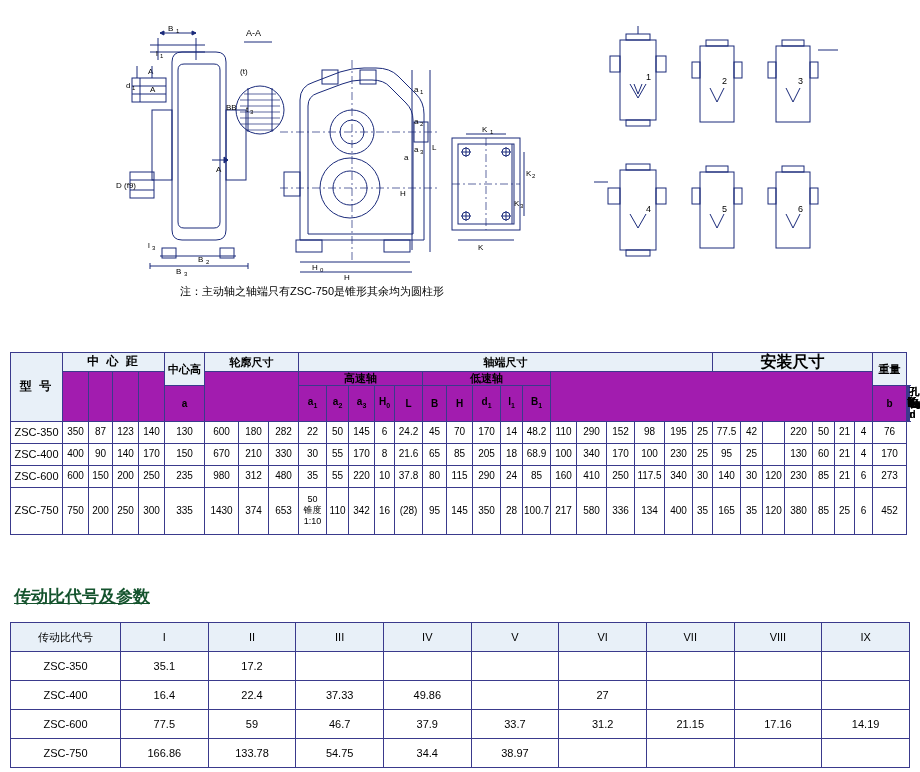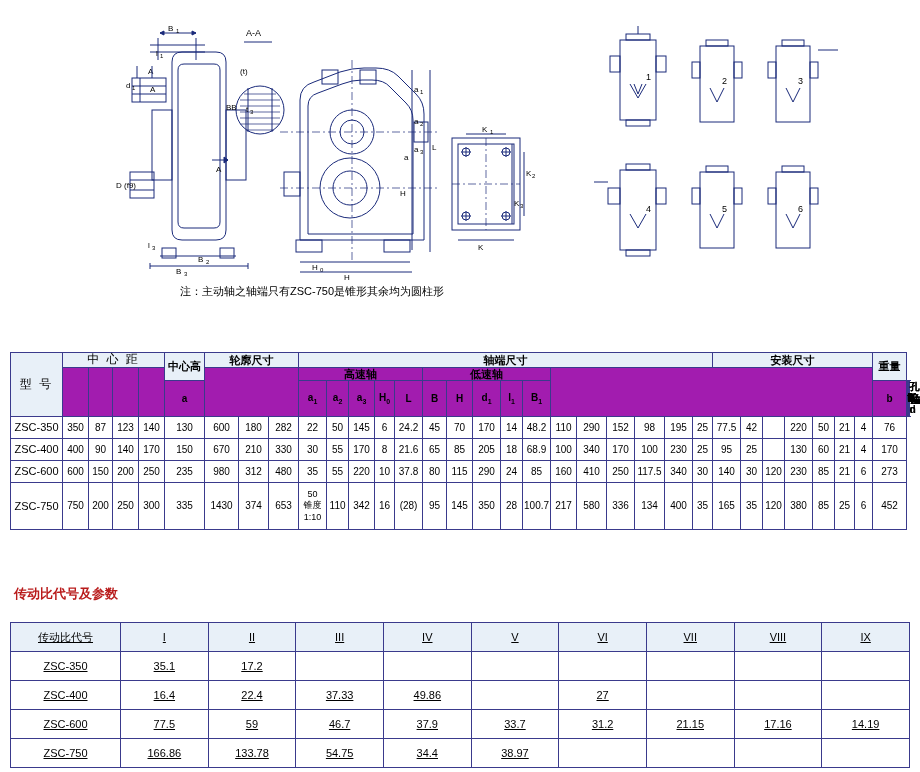--- a/index.html
+++ b/index.html
@@ -28,33 +28,34 @@
     font-size:10px;
     text-align:center;
     vertical-align:middle;
     padding:0;
     line-height:1.15;
     background:#fff;
   }
   .t1 .hd{background:#e8f0f8;font-weight:bold;}
   .t1 .hd2{background:#a21caf;}
   .t1 .model{font-size:11px;font-weight:normal;}
-  .t1 .grp{font-size:12px;font-weight:normal;letter-spacing:2px;}
+  .t1 .grp{font-size:12px;font-weight:bold;letter-spacing:2px;}
   .t1 td.row{height:21px;}
   .t1 td.rowtall{height:46px;}
   .sub{font-size:7px;vertical-align:sub;}
   .stack{line-height:1.25;}
   
   .sect-title{
     position:absolute;left:14px;top:585px;
-    font-size:13px;font-weight:bold;color:#b91c1c;
+    font-size:17px;font-weight:bold;color:#14532d;
     font-family:"Liberation Sans","DejaVu Sans",sans-serif;
+    text-decoration:underline;
   }
   
-  .t2-wrap{position:absolute;left:10px;top:622px;width:744px;text-decoration:underline;}
+  .t2-wrap{position:absolute;left:10px;top:622px;width:744px;}
   .t2{width:900px;table-layout:fixed;}
   .t2 th,.t2 td{
     border:1px solid #3a3a8c;
     font-size:11px;
     text-align:center;
     vertical-align:middle;
     height:26px;
     background:#fff;
   }
   .t2 th{background:#e8f0f8;font-weight:normal;}
@@ -323,21 +324,21 @@
     <col style="width:34px">
   </colgroup>
 
   <tbody>
         <tr>
     <th class="hd grp" rowspan="3">型  号</th>
     <th class="hd grp" colspan="4">中  心  距</th>
     <th class="hd" rowspan="2" style="font-size:11px;font-weight:bold;">中心高</th>
     <th class="hd" colspan="3" style="font-size:11px;font-weight:bold;">轮廓尺寸</th>
     <th class="hd" colspan="16" style="font-size:11px;font-weight:bold;text-align:center;">轴端尺寸</th>
-    <th class="hd" colspan="7" style="font-size:11px;font-weight:bold;">安装尺寸</th>
+    <th class="hd" colspan="7" style="font-size:16px;font-weight:bold;">安装尺寸</th>
     <th class="hd" rowspan="2" style="font-size:11px;font-weight:bold;margin-top:32px;">重量</th>
   </tr>
 
   <tr>
     <th class="hd2" rowspan="2" style="border-bottom:1px solid #3a3a8c"></th>
     <th class="hd2" rowspan="2"></th>
     <th class="hd2" rowspan="2"></th>
     <th class="hd2" rowspan="2"></th>
     <th class="hd2" colspan="3" rowspan="2" style="border:0"></th>
     <th class="hd2" colspan="5" style="font-size:11px;font-weight:bold;">高速轴</th>

